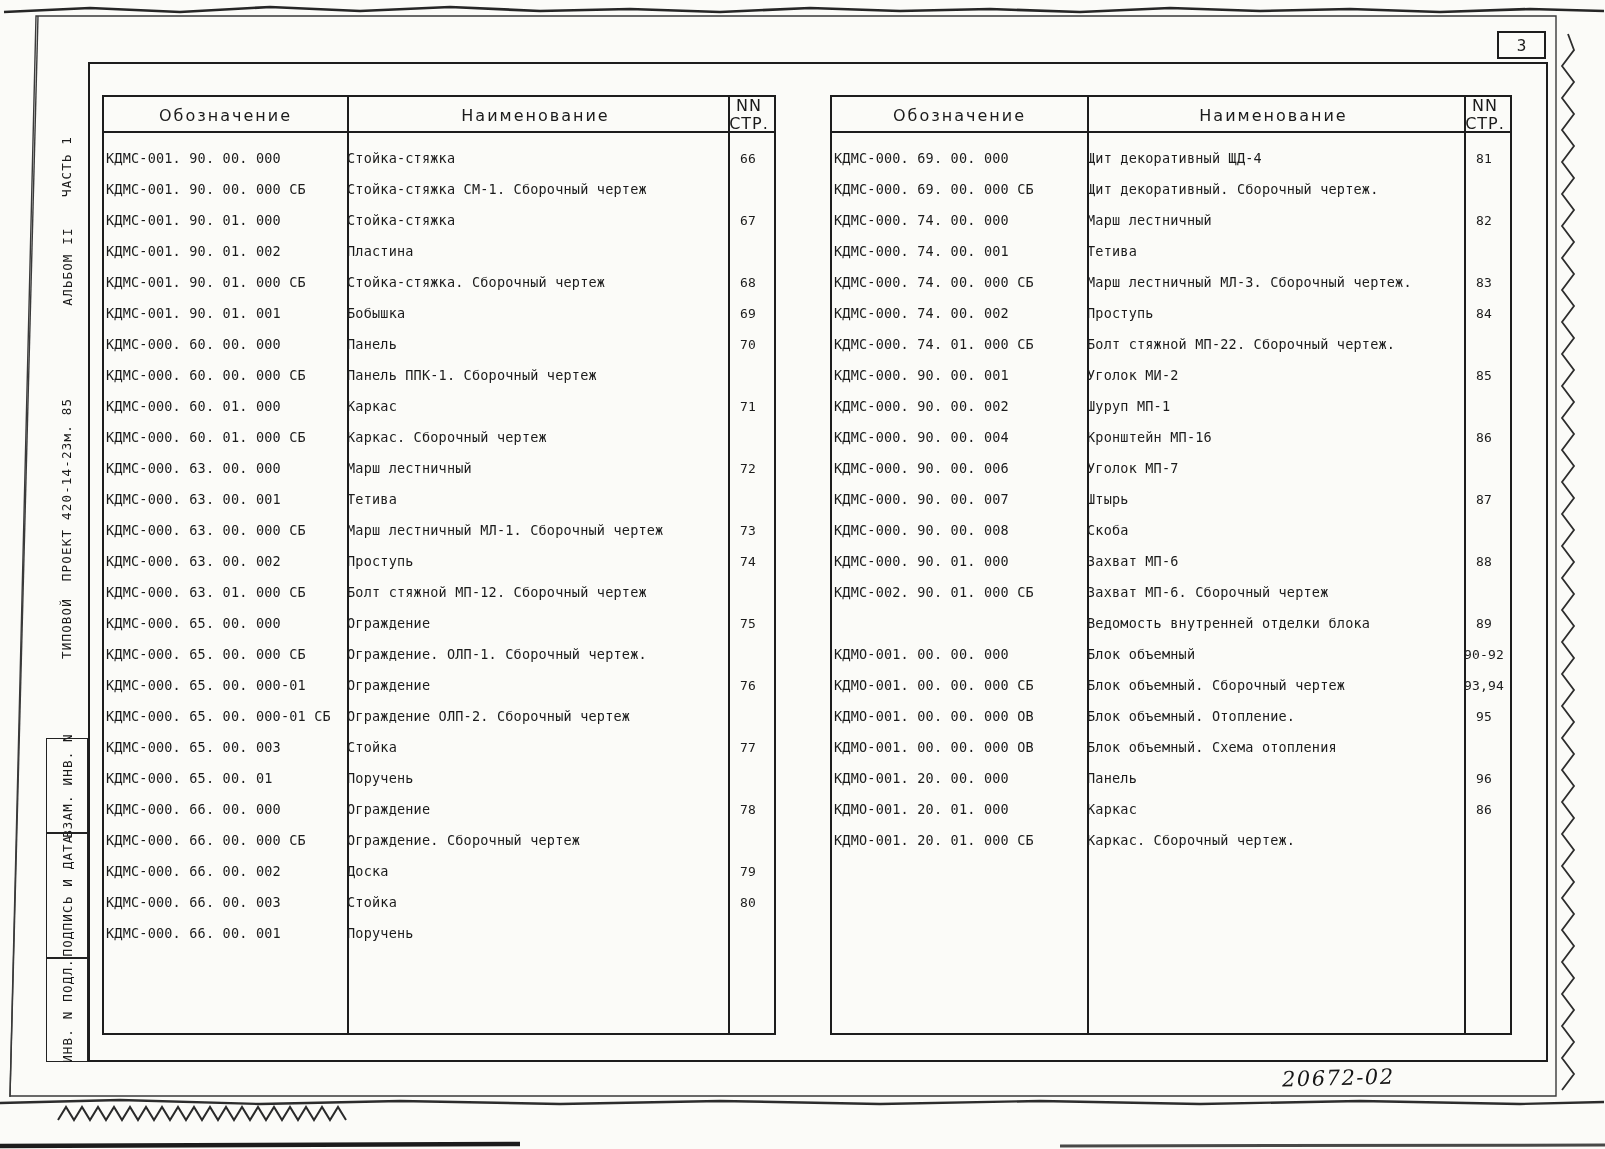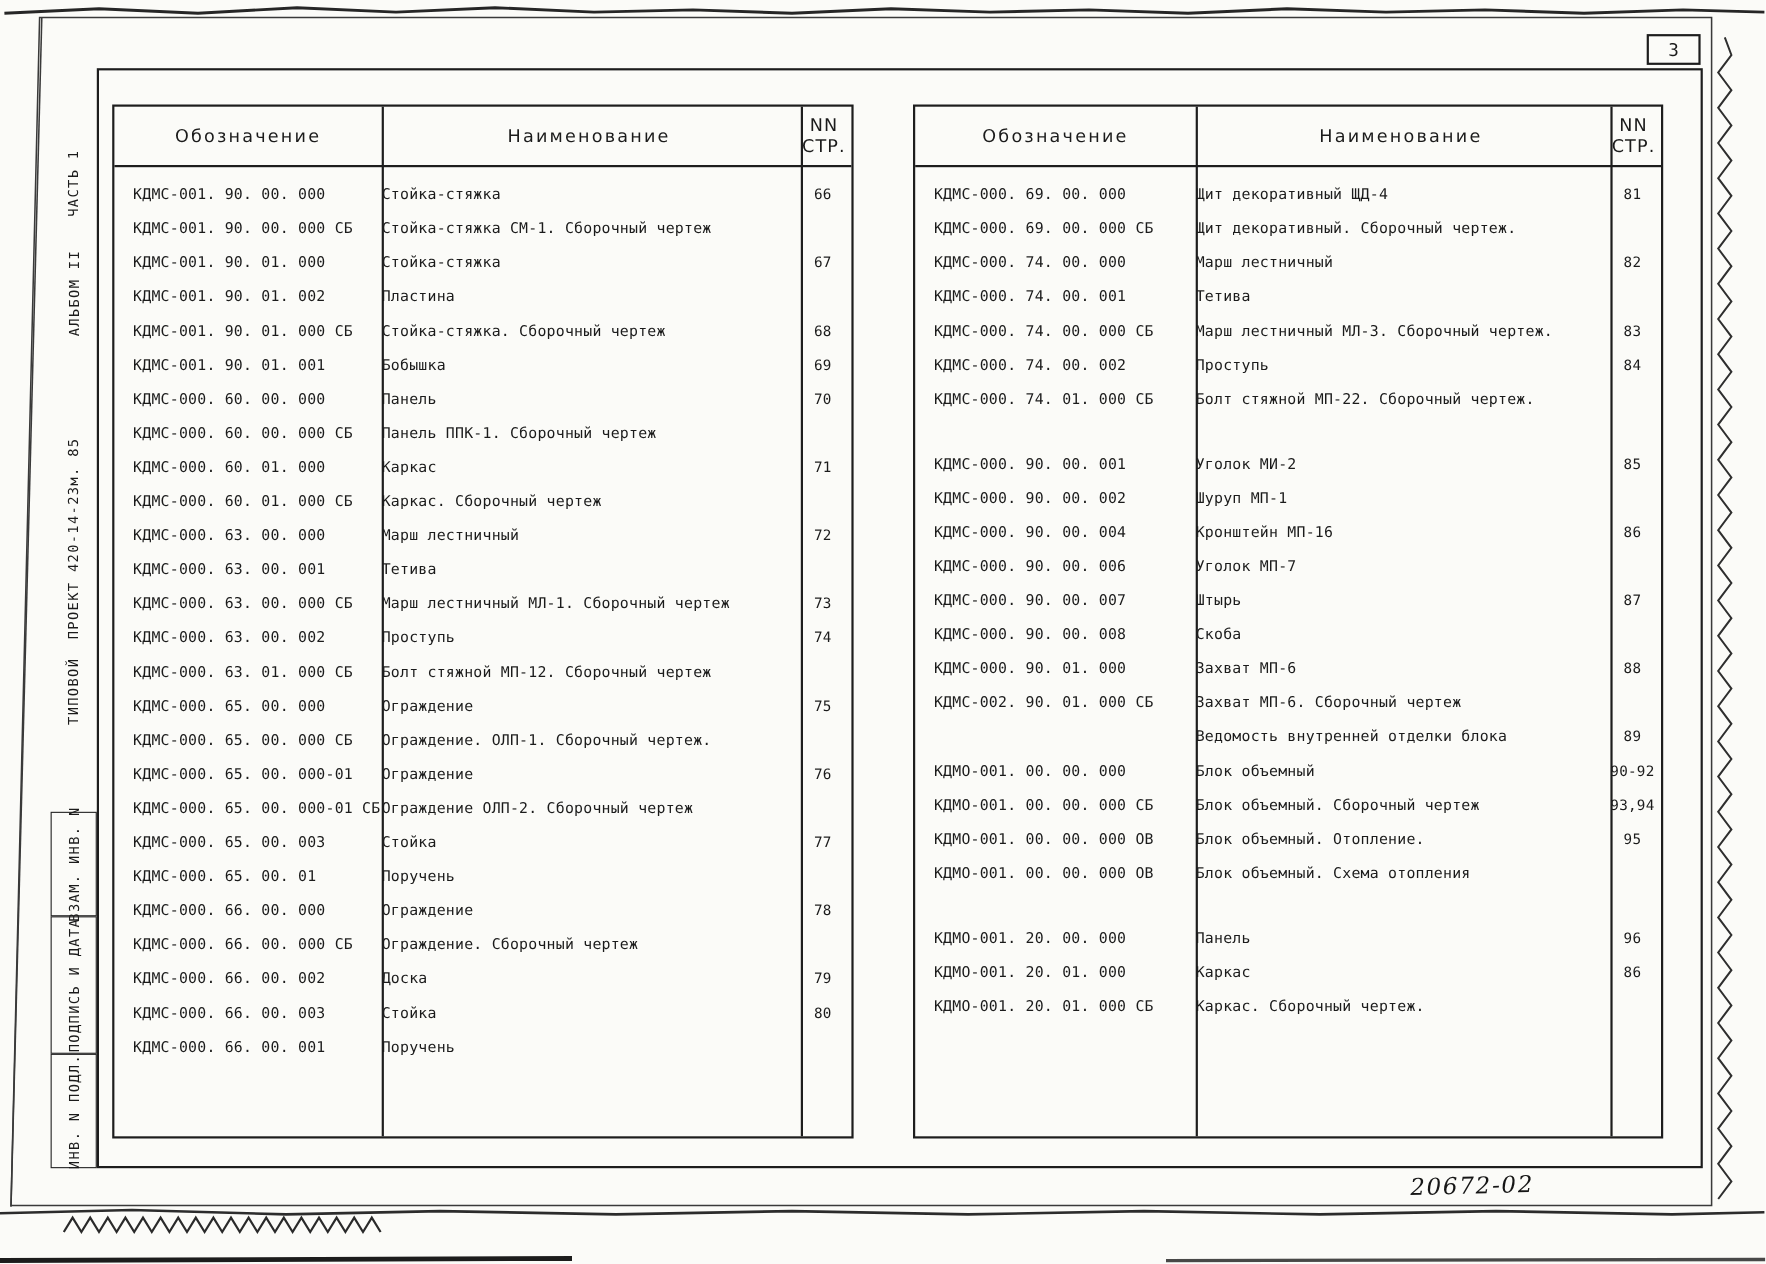--- a/index.html
+++ b/index.html
@@ -50,40 +50,40 @@
     position:absolute;top:95px;height:940px;
     border:2.2px solid #1d1d1d;box-sizing:border-box;background:transparent;
   }
   .itable.t-left{left:102px;width:674px;}
   .itable.t-right{left:830px;width:682px;}
   .vline{position:absolute;top:0;bottom:0;width:2px;background:#1d1d1d;}
   .t-left .vl1{left:243px;} .t-left .vl2{left:624px;}
   .t-right .vl1{left:255px;} .t-right .vl2{left:632px;}
 
   .thead{
-    display:grid;height:55px;border-bottom:2.2px solid #1d1d1d;box-sizing:border-box;
+    display:grid;height:36px;border-bottom:2.2px solid #1d1d1d;box-sizing:border-box;
   }
   .t-left .thead{grid-template-columns:243px 1fr 50px;}
   .t-right .thead{grid-template-columns:255px 1fr 50px;}
   .hcell{
     display:flex;align-items:center;justify-content:center;
     font-size:16px;letter-spacing:2px;
   }
   .hcell.pagehdr{flex-direction:column;font-size:16px;letter-spacing:1px;line-height:1.15;}
 
   .tbody{padding-top:10px;}
   .trow{display:grid;height:31px;line-height:31px;}
   .t-left .trow{grid-template-columns:243px 1fr 50px;}
   .t-right .trow{grid-template-columns:255px 1fr 50px;}
-  .trow.gap{margin-top:28px;}
+  .trow.gap{}
   .cell{
     white-space:nowrap;overflow:hidden;
     font-family:"DejaVu Sans Mono",monospace;font-size:13.5px;letter-spacing:0.2px;
   }
-  .cell.code{padding-left:17px;}
+  .cell.code{padding-left:2px;}
   .cell.name{}
   .cell.page{text-align:center;font-size:13px;padding-right:2px;}
 
   
   .doc-num{
     position:absolute;left:1282px;top:1066px;
     font-family:"DejaVu Serif",serif;font-style:italic;
     font-size:21px;letter-spacing:1.5px;transform:rotate(-1.5deg);
     color:#161616;
   }

